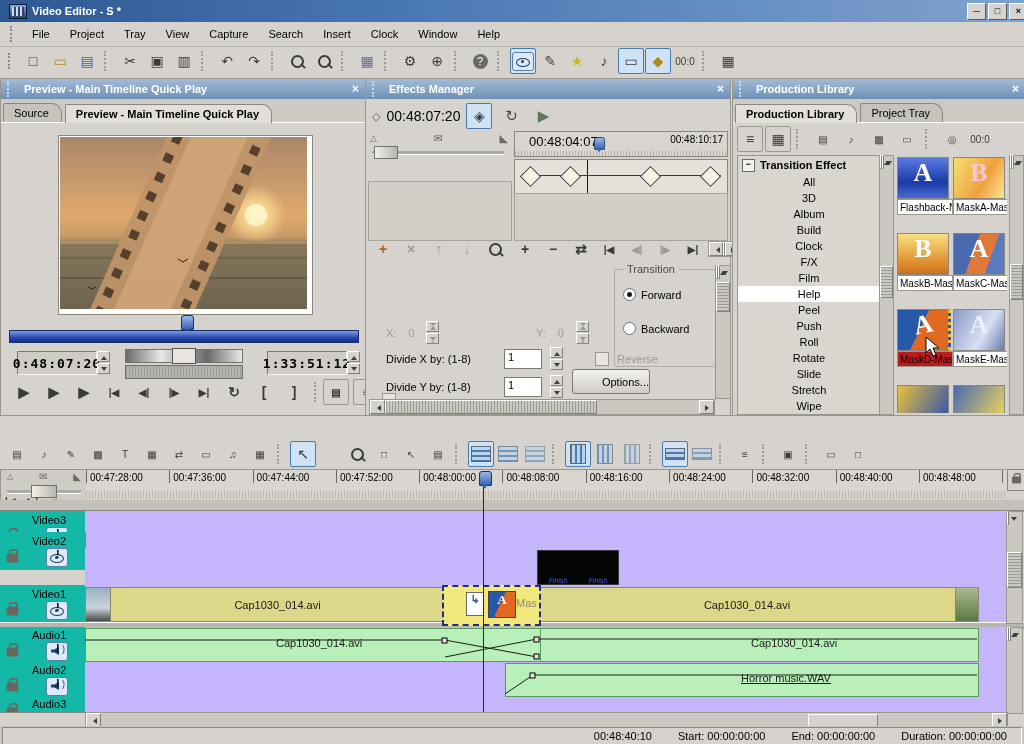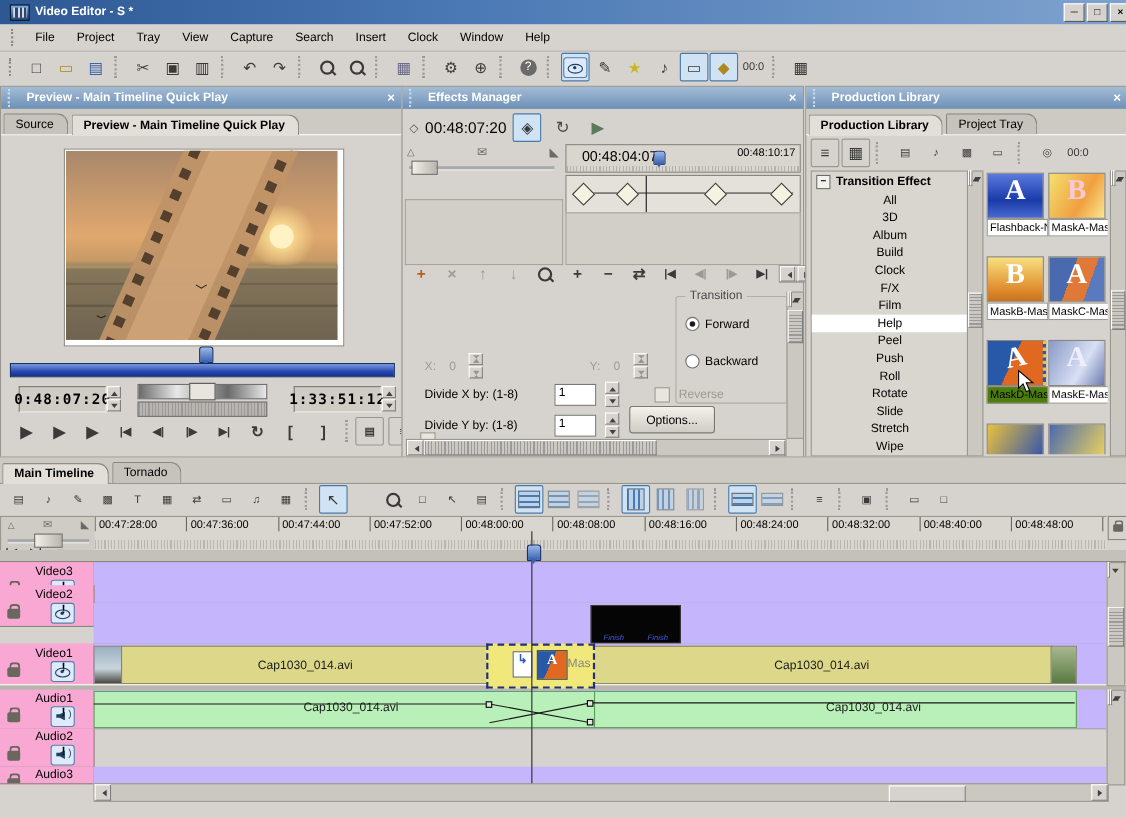--- a/index.html
+++ b/index.html
@@ -67,21 +67,21 @@
   .spk{width:20px;height:17px;background:#dceafc;border:1px solid #5a7ea8;border-radius:3px;position:relative;display:inline-block;}
   .spk:before{content:"";position:absolute;left:4px;top:4px;width:8px;height:8px;background:#204060;clip-path:polygon(0 30%,40% 30%,100% 0,100% 100%,40% 70%,0 70%);}
   .spk:after{content:")";position:absolute;right:2px;top:1px;color:#204060;font-size:9px;}
   .lock{width:13px;height:10px;background:#6a675f;border-radius:2px;position:relative;display:inline-block;}
   .lock:before{content:"";position:absolute;left:2px;top:-5px;width:7px;height:6px;border:2px solid #6a675f;border-bottom:none;border-radius:4px 4px 0 0;}
   .mag{width:9px;height:9px;border:2px solid #3a3a3a;border-radius:50%;position:relative;display:inline-block;}
   .mag:after{content:"";position:absolute;left:7px;top:8px;width:6px;height:2px;background:#3a3a3a;transform:rotate(45deg);}
   
   .rows3{width:18px;height:14px;border:1px solid #5a6a7a;background:repeating-linear-gradient(180deg,#bcd2e8 0 3px,#4a7ab0 3px 5px);}
   
-  .trackhead{background:#f9a8d4;border-bottom:1px solid #8a877f;border-right:1px solid #8a877f;}
+  .trackhead{background:#14b8a6;border-bottom:1px solid #8a877f;border-right:1px solid #8a877f;}
   .trackbody{background:#c4b5fd;border-bottom:1px solid #a8a59d;}
   .clip-y{background:#ddd78a;border:1px solid #8a8660;display:flex;align-items:center;justify-content:center;color:#1a1a1a;}
   .clip-g{background:#b9f0b9;border:1px solid #5a9a5a;color:#1a1a1a;}
   .tick{width:79.3px;flex:none;border-left:1px solid #6a675f;padding:2px 0 0 3px;font-size:10px;white-space:nowrap;overflow:hidden;}
   .ph{width:11px;height:13px;background:linear-gradient(180deg,#9ab8e8,#3a62b0);border:1px solid #16306a;border-radius:3px 3px 1px 1px;position:relative;}
   .ph:after{content:"";position:absolute;left:2px;top:12px;border:3px solid transparent;border-top:5px solid #3a62b0;}
   .kfd{width:13px;height:13px;background:#f4f2e0;border:1px solid #3a3a3a;transform:rotate(45deg);position:absolute;top:9px;}
   .thumbimg{border:1px solid #8a877f;}
   .treeitem{height:16px;display:flex;align-items:center;justify-content:center;}
   .treeitem.sel{background:#fff;}
@@ -389,21 +389,21 @@
       <span class="dis">Reverse</span>
     </div>
     <div class="abs flex" style="left:20px;top:296px;gap:8px">
       <span style="width:110px">Divide Y by: (1-8)</span>
       <span style="width:30px;height:16px;background:#fff;border:1px solid #7a7a72;padding:1px 3px">1</span>
       <span class="spin">
           <span class="spb u"></span>
           <span class="spb d"></span>
         </span>
     </div>
-    <div class="abs flex" style="left:206px;top:290px;width:76px;height:23px;background:linear-gradient(180deg,#f4f2ec,#cfccc5);border:1px solid #7a7a72;border-radius:3px;justify-content:center">
+    <div class="abs flex" style="left:206px;top:290px;width:76px;height:23px;background:linear-gradient(180deg,#f4f2ec,#cfccc5);border:1px solid #7a7a72;border-radius:3px;justify-content:flex-end">
       <span>Options...</span>
     </div>
     <span class="check abs" style="left:16px;top:314px"></span>
 
     <div class="abs sb flex" style="left:3px;top:320px;width:344px;height:14px">
       <span class="sbb l" style="width:13px;height:12px"></span>
       <span class="sbthumb ridges" style="width:210px;height:12px"></span>
       <span style="flex:1"></span>
       <span class="sbb r" style="width:13px;height:12px"></span>
     </div>
@@ -468,39 +468,35 @@
     <div class="abs" style="left:162px;top:76px;width:112px;height:258px;overflow:hidden">
       <div class="abs thumbimg" style="left:2px;top:2px;width:50px;height:40px;background:linear-gradient(180deg,#5a7ae0,#1a3aa8 60%,#4a6ad0);color:#fff;font:bold 26px 'Liberation Serif',serif;text-align:center"><span>A</span></div>
       <div class="lbl abs" style="left:2px;top:44px;width:52px">Flashback-N</div>
       <div class="abs thumbimg" style="left:58px;top:2px;width:50px;height:40px;background:linear-gradient(120deg,#f4e070,#f0a040 60%,#f8e890);color:#f8c8d8;font:bold 26px 'Liberation Serif',serif;text-align:center"><span>B</span></div>
       <div class="lbl abs" style="left:58px;top:44px;width:52px">MaskA-Mas</div>
       <div class="abs thumbimg" style="left:2px;top:78px;width:50px;height:40px;background:linear-gradient(180deg,#f8e080,#e09030 70%,#c87020);color:#fff;font:bold 26px 'Liberation Serif',serif;text-align:center"><span>B</span></div>
       <div class="lbl abs" style="left:2px;top:120px;width:52px">MaskB-Mas</div>
       <div class="abs thumbimg" style="left:58px;top:78px;width:50px;height:40px;background:linear-gradient(110deg,#4a6ab0 40%,#e07838 40% 70%,#5a7ac0 70%);color:#fff;font:bold 26px 'Liberation Serif',serif;text-align:center"><span>A</span></div>
       <div class="lbl abs" style="left:58px;top:120px;width:52px">MaskC-Mas</div>
       <div class="abs thumbimg" style="left:2px;top:154px;width:50px;height:40px;background:linear-gradient(115deg,#2858a8 45%,#e06820 45%);color:#fff;font:bold 26px 'Liberation Serif',serif;text-align:center;border-right:3px dotted #f0c040"><span style="display:inline-block;transform:rotate(-12deg)">A</span></div>
-      <div class="lbl abs" style="left:2px;top:196px;width:52px;background:#4d7c0f">MaskD-Mas</div>
+      <div class="lbl abs" style="left:2px;top:196px;width:52px;background:#b91c1c">MaskD-Mas</div>
       <div class="abs thumbimg" style="left:58px;top:154px;width:50px;height:40px;background:linear-gradient(120deg,#8a9ac8,#d8e0f4 60%,#6a7ab0);color:#eef;font:bold 26px 'Liberation Serif',serif;text-align:center"><span>A</span></div>
       <div class="lbl abs" style="left:58px;top:196px;width:52px">MaskE-Mas</div>
       <div class="abs thumbimg" style="left:2px;top:230px;width:50px;height:28px;background:linear-gradient(120deg,#e8c040,#3858a8)"></div>
       <div class="abs thumbimg" style="left:58px;top:230px;width:50px;height:28px;background:linear-gradient(120deg,#4a6ab0,#e8d060)"></div>
     </div>
     <div class="abs sb" style="left:276px;top:76px;width:13px;height:258px">
       <span class="sbb u abs" style="left:0;top:0;width:11px;height:11px"></span>
       <span class="sbthumb ridgesv abs" style="left:0;top:108px;width:11px;height:34px"></span>
       <span class="sbb dn abs" style="left:0;bottom:0;width:11px;height:11px"></span>
     </div>
   </div>
 
   <div class="abs" style="left:0;top:415px;width:1024px;height:311px;background:#d6d3ce;border-top:1px solid #9a978f">
 
-    <div class="tabs" style="border-bottom:1px solid #9a978f">
-      <span class="tab active">Main Timeline</span>
-      <span class="tab">Tornado</span>
-    </div>
 
     <div class="abs flex" style="left:4px;top:24px;width:1016px;height:28px;gap:1px;color:#3a3a4a">
       <span class="tbtn icsm">▤</span>
       <span class="tbtn icsm">♪</span>
       <span class="tbtn icsm">✎</span>
       <span class="tbtn icsm">▩</span>
       <span class="tbtn icsm">T</span>
       <span class="tbtn icsm">▦</span>
       <span class="tbtn icsm">⇄</span>
       <span class="tbtn icsm">▭</span>
@@ -656,20 +652,29 @@
         <rect x="449" y="27" width="5" height="5" fill="#e8e5de" stroke="#000"></rect>
       </svg>
     </div>
 
     <div class="abs trackhead" style="left:0;top:246px;width:85px;height:35px">
       <span class="lock abs" style="left:6px;top:11px;transform:scale(.9)"></span>
       <span class="abs" style="left:32px;top:2px">Audio2</span>
       <span class="spk abs" style="left:30px;top:15px"></span>
       <span class="abs" style="left:56px;top:15px;font-weight:bold">!</span>
     </div>
+    <div class="abs trackbody" style="left:85px;top:246px;width:921px;height:35px">
+      <div class="clip-g abs" style="left:420px;top:1px;width:472px;height:32px">
+        <span class="abs" style="left:235px;top:8px;text-decoration:underline">Horror music.WAV</span>
+      </div>
+      <svg class="abs" style="left:0;top:0;z-index:3" width="921" height="35">
+        <polyline points="420,32 448,13 892,13" fill="none" stroke="#1a1a1a" stroke-width="1"></polyline>
+        <rect x="445" y="11" width="5" height="5" fill="#e8e5de" stroke="#000"></rect>
+      </svg>
+    </div>
 
     <div class="abs trackhead" style="left:0;top:281px;width:85px;height:15px;overflow:hidden">
       <span class="lock abs" style="left:6px;top:10px;transform:scale(.9)"></span>
       <span class="abs" style="left:32px;top:1px">Audio3</span>
     </div>
     <div class="abs trackbody" style="left:85px;top:281px;width:921px;height:15px"></div>
 
     <div class="abs" style="left:483px;top:67px;width:1px;height:229px;background:#2a2a2a;z-index:5"></div>
 
     <div class="abs sb" style="left:1006px;top:95px;width:15px;height:111px">
@@ -682,18 +687,26 @@
     </div>
 
     <div class="abs sb flex" style="left:85px;top:296px;width:921px;height:15px">
       <span class="sbb l" style="width:13px;height:13px"></span>
       <span style="flex:1"></span>
       <span class="sbthumb" style="position:absolute;left:722px;top:1px;width:68px;height:13px"></span>
       <span class="sbb r" style="width:13px;height:13px"></span>
     </div>
   </div>
 
+  <div class="abs" style="left:0;top:726px;width:1024px;height:18px;background:#c8c5be;padding-top:1px">
+    <div class="statusf" style="margin:0 2px">
+      <span>00:48:40:10</span>
+      <span>Start: 00:00:00:00</span>
+      <span>End: 00:00:00:00</span>
+      <span>Duration: 00:00:00:00</span>
+    </div>
+  </div>
 
   <svg class="abs" style="left:925px;top:336px;z-index:50" width="16" height="22">
     <polygon points="1,1 1,17 5,13 8,20 11,19 8,12 14,12" fill="#fff" stroke="#000" stroke-width="1"></polygon>
   </svg>
 
 </div>
 
 </body></html>

